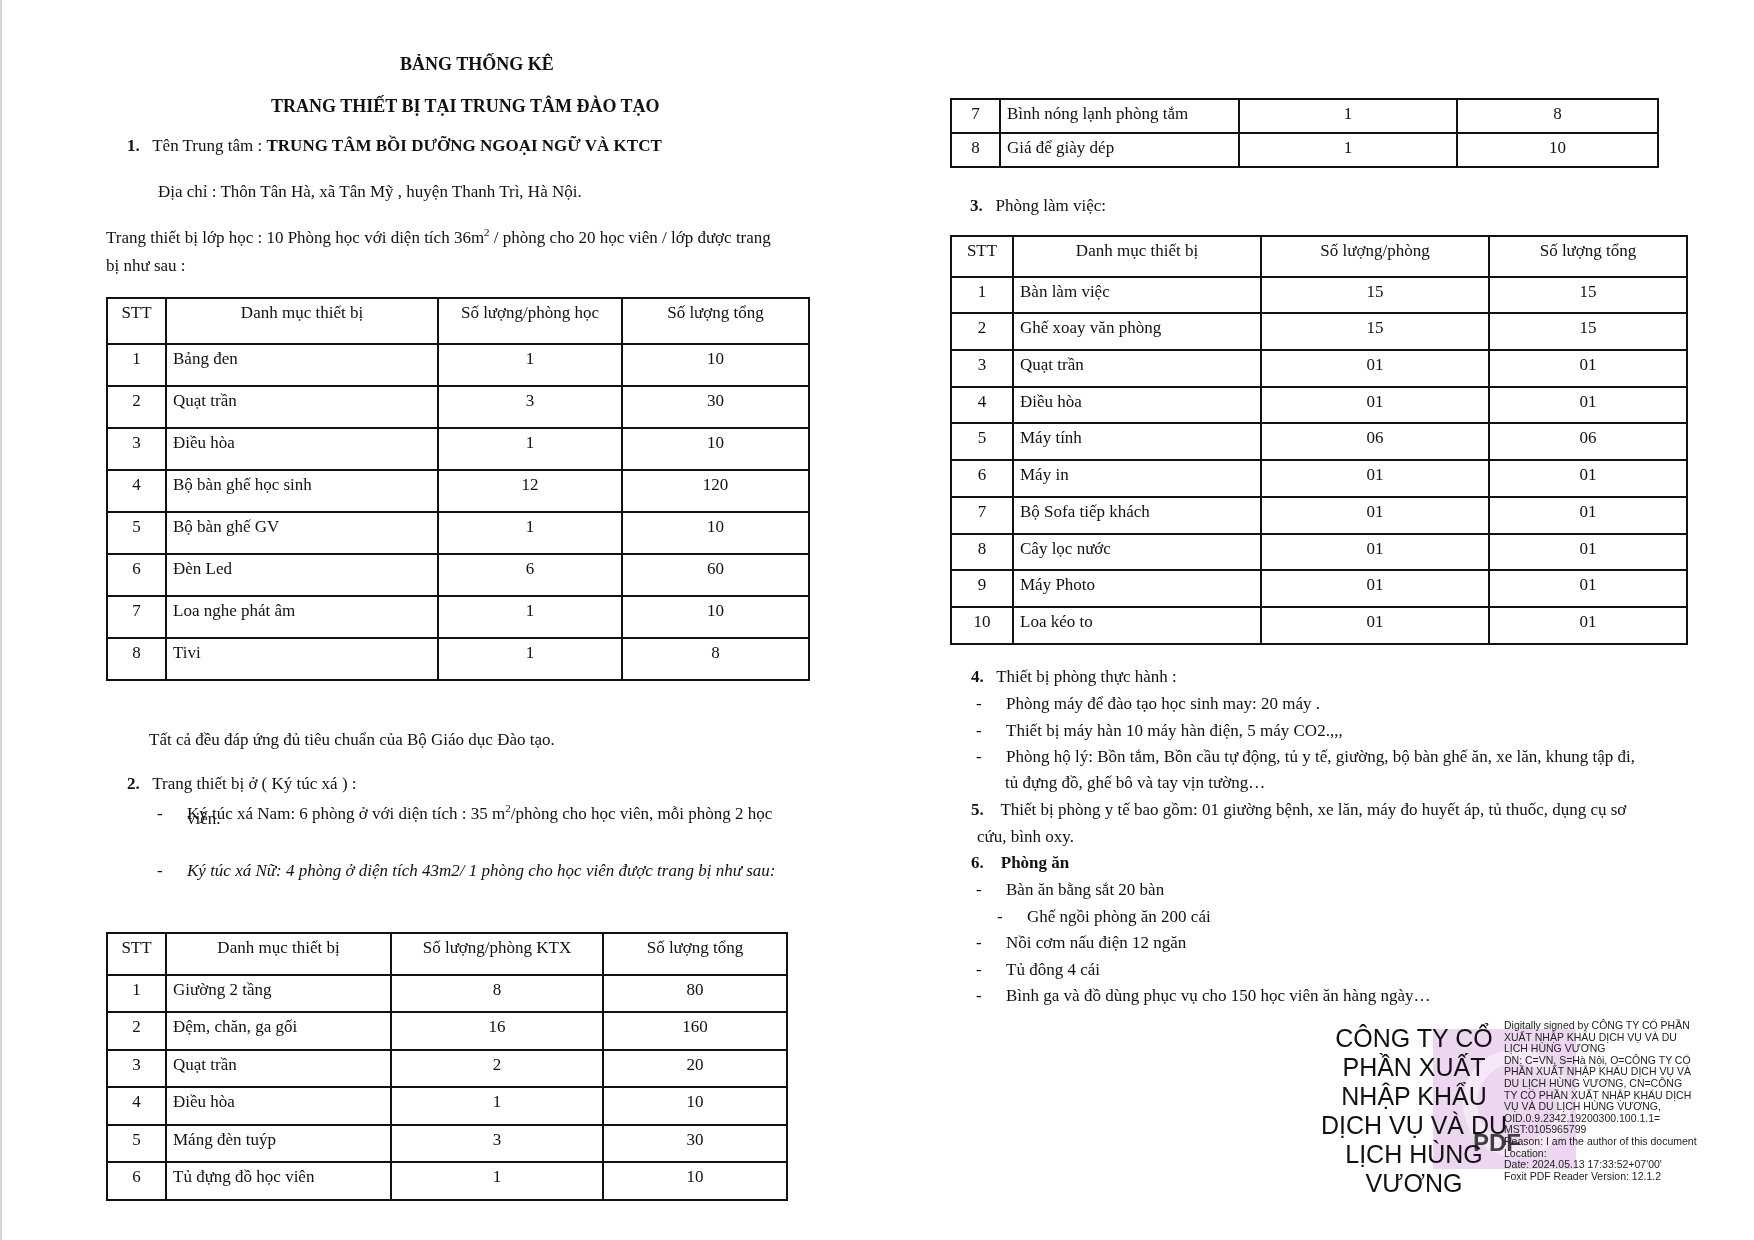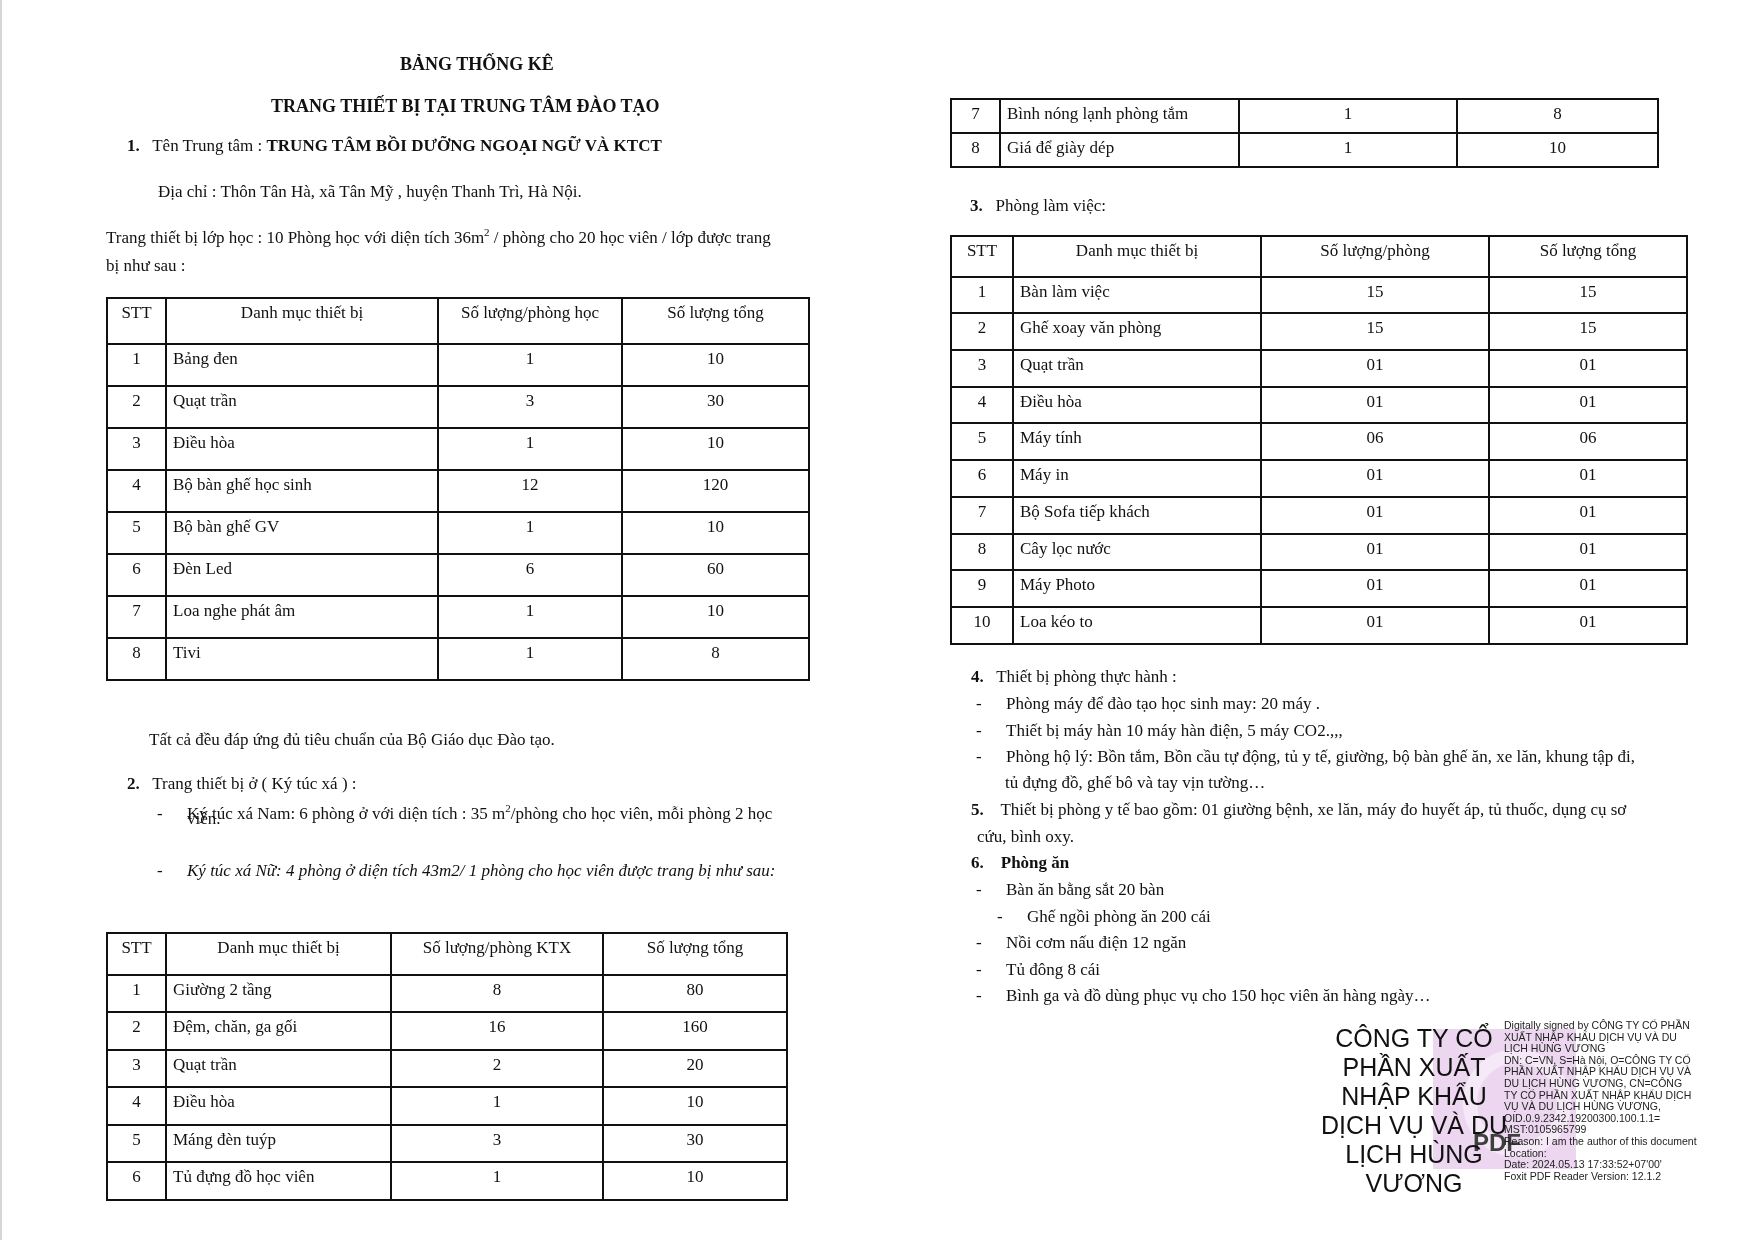--- a/index.html
+++ b/index.html
@@ -321,21 +321,21 @@
 <div class="abs t" style="left:977px; top:827px;">cứu, bình oxy.</div>
 
 <div class="abs t" style="left:971px; top:853px;font-weight:bold;">
   <b>6.</b>&nbsp;&nbsp;&nbsp;
   <span>Phòng ăn</span>
 </div>
 <div id="s6-list">
     <div class="abs t" style="left: 976px; top: 880px;"><span class="bullet">-</span><span>Bàn ăn bằng sắt 20 bàn</span></div>
     <div class="abs t" style="left: 976px; top: 906.5px; margin-left: 21px;"><span class="bullet">-</span><span>Ghế ngồi phòng ăn 200 cái</span></div>
     <div class="abs t" style="left: 976px; top: 933px;"><span class="bullet">-</span><span>Nồi cơm nấu điện 12 ngăn</span></div>
-    <div class="abs t" style="left: 976px; top: 959.5px;"><span class="bullet">-</span><span>Tủ đông 8 cái</span></div>
+    <div class="abs t" style="left: 976px; top: 959.5px;"><span class="bullet">-</span><span>Tủ đông 4 cái</span></div>
     <div class="abs t" style="left: 976px; top: 986px;"><span class="bullet">-</span><span>Bình ga và đồ dùng phục vụ cho 150 học viên ăn hàng ngày…</span></div>
   </div>
 
 <div class="sig-logo">
   <div class="ring"></div>
   <div class="pdf">PDF</div>
 </div>
 <div class="sig-name" id="sig-name">
     <div>CÔNG TY CỔ</div>
     <div>PHẦN XUẤT</div>

